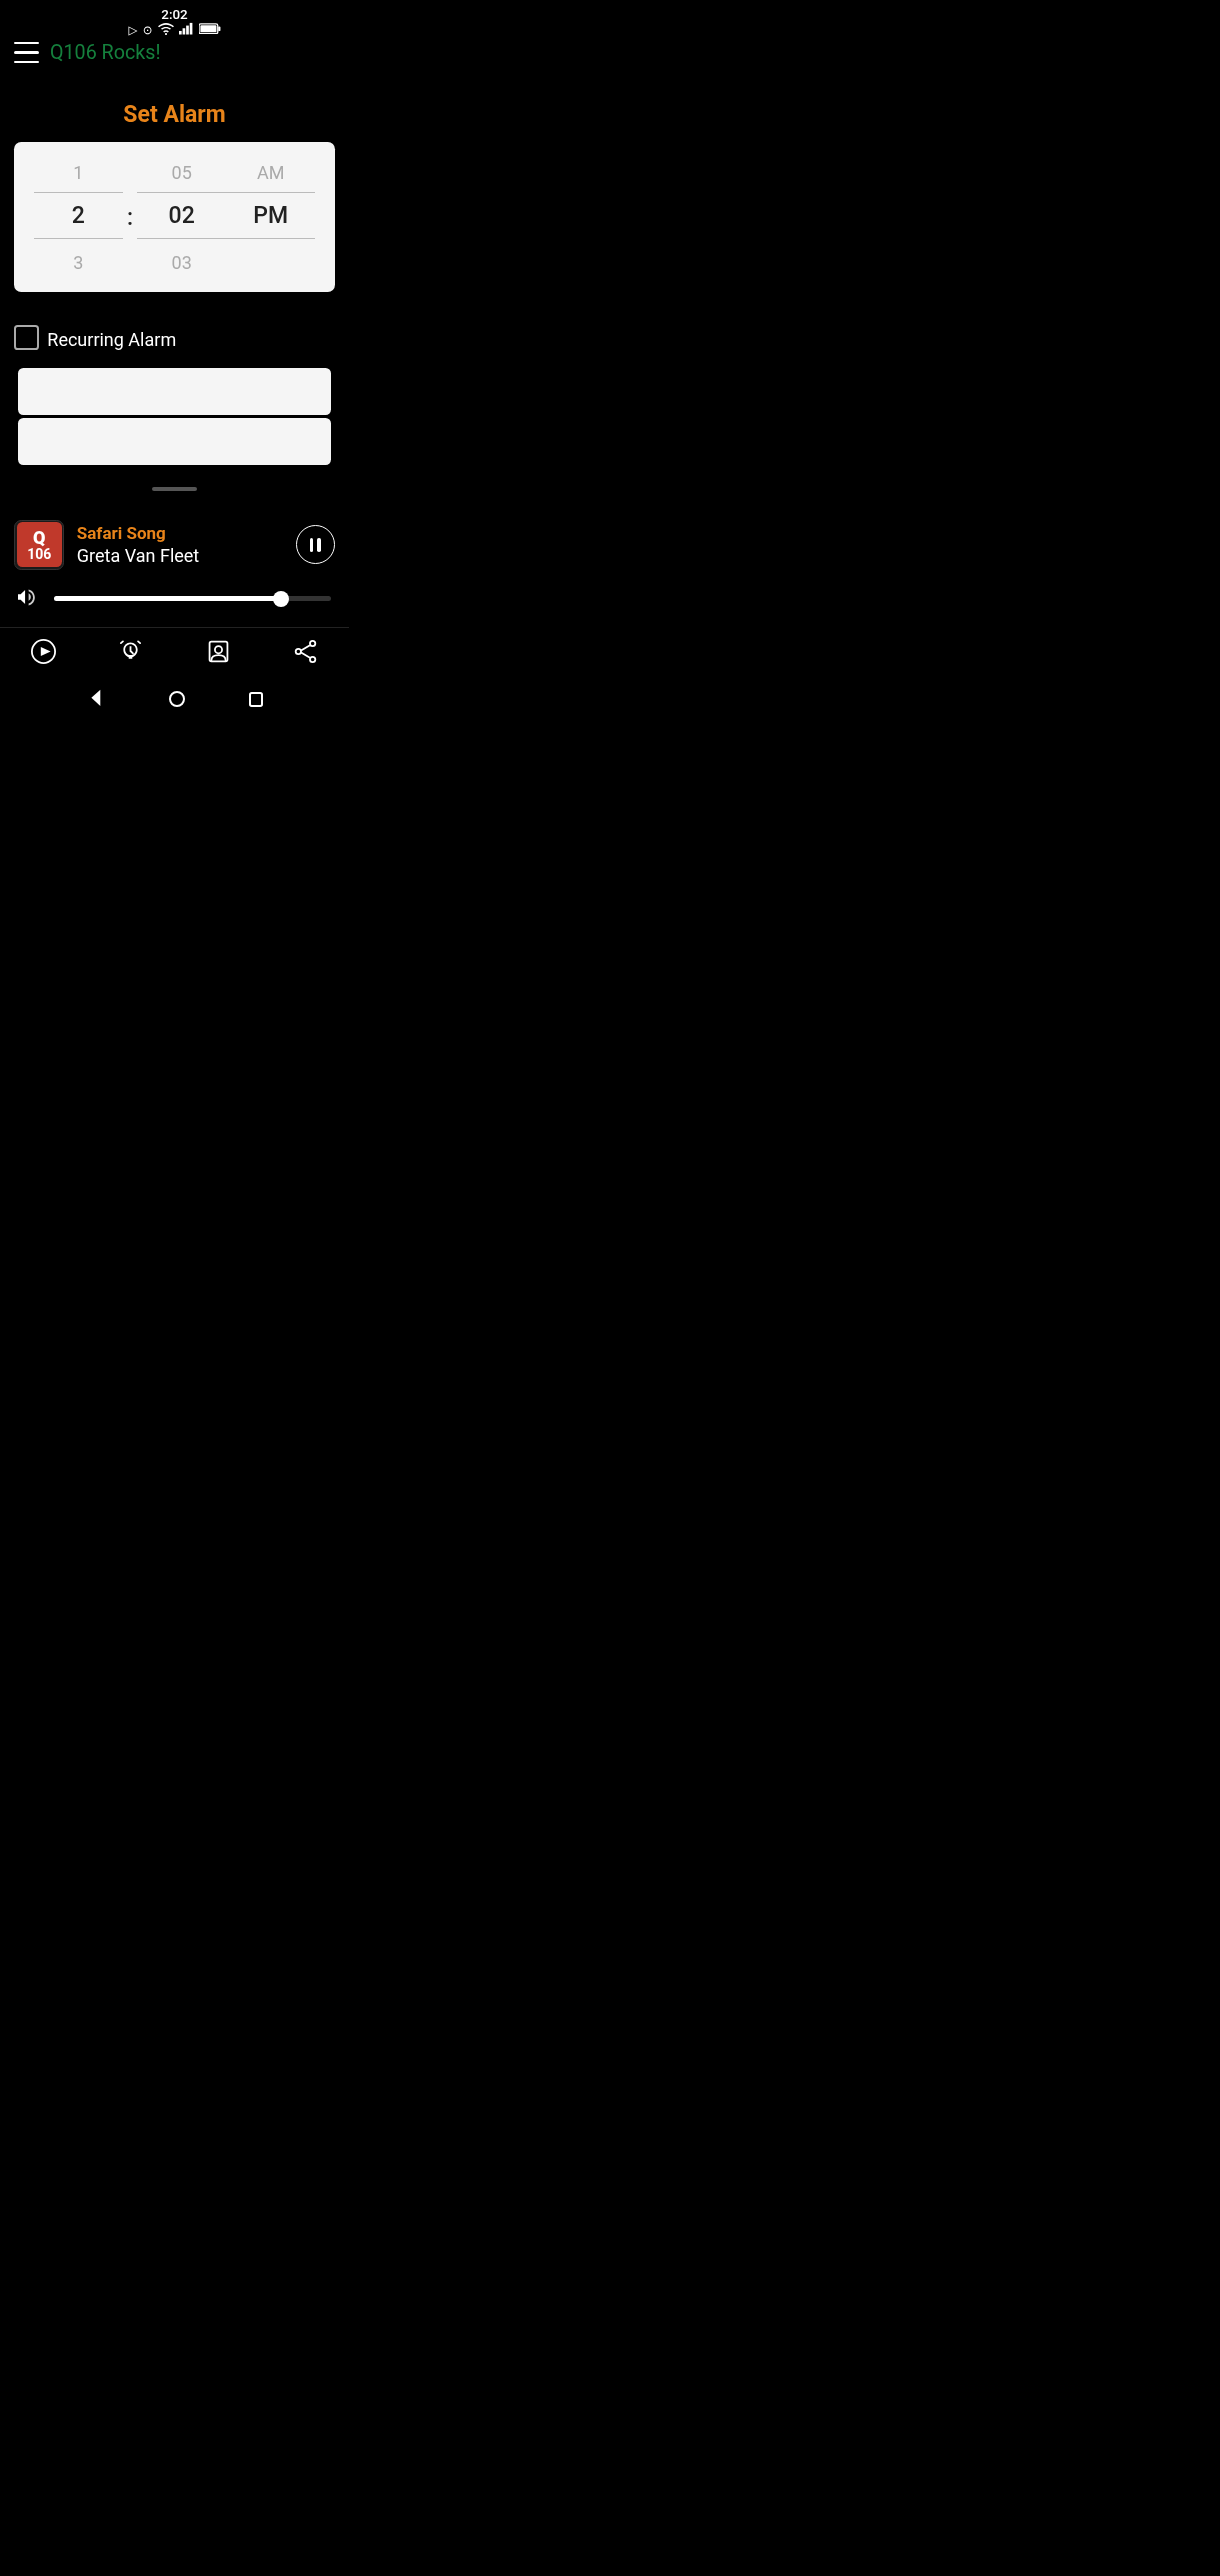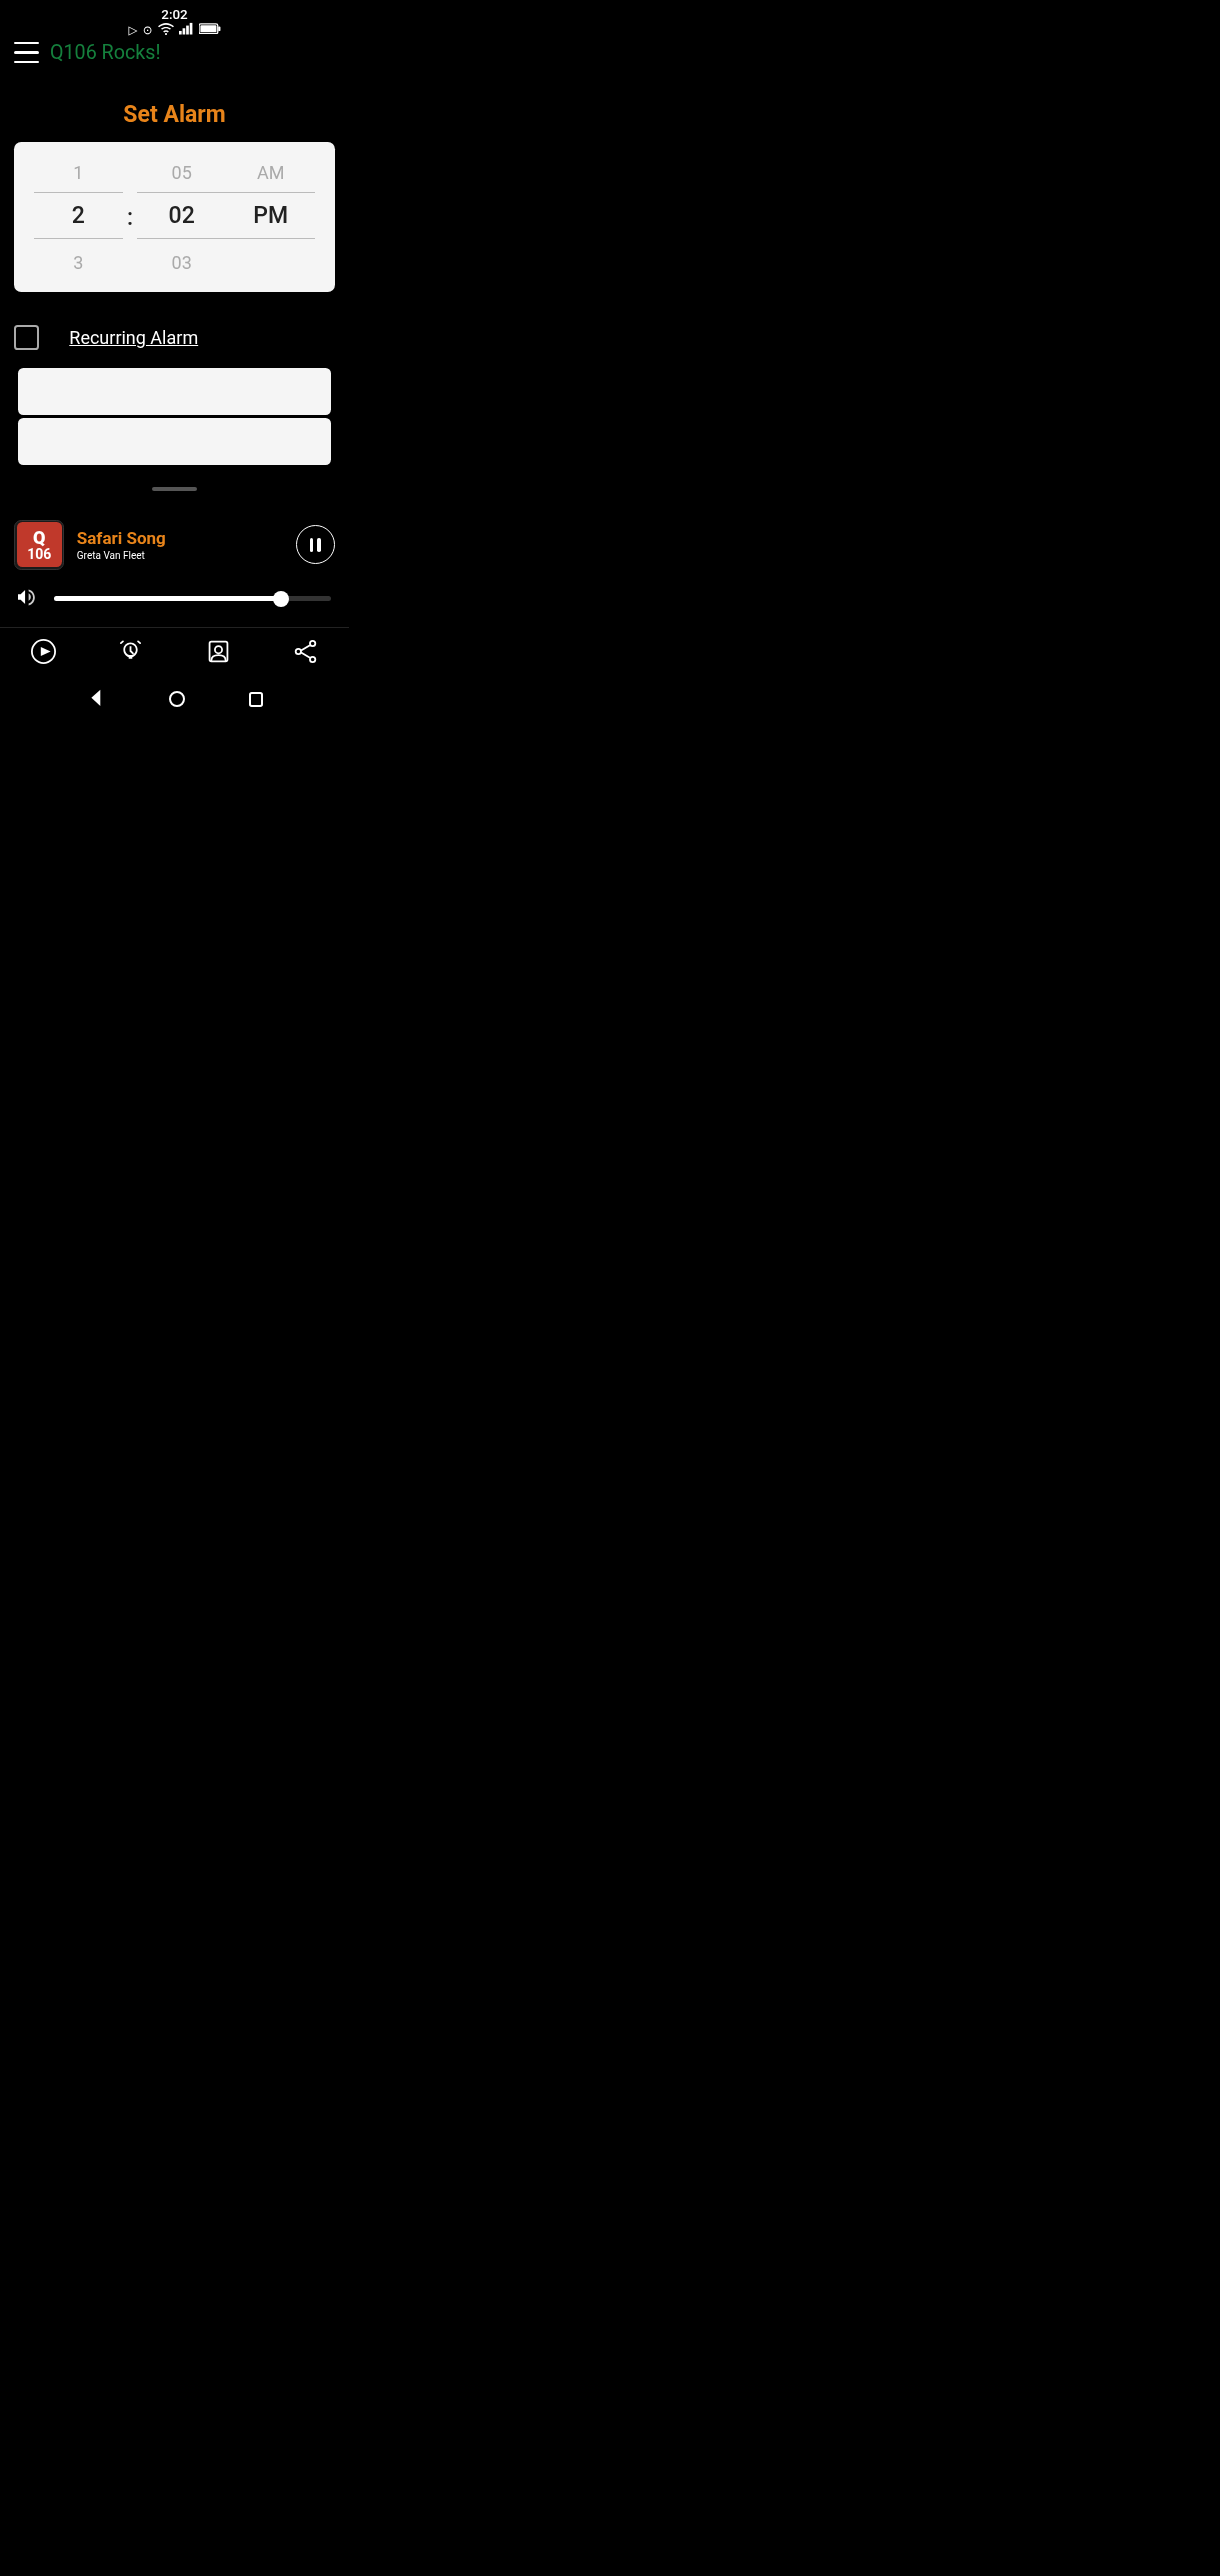--- a/index.html
+++ b/index.html
@@ -120,24 +120,23 @@
       font-weight: 500;
       align-self: center;
       margin-top: 3.6px;
       width: 14.3px;
       text-align: center;
     }
 
     
     .recurring-row {
       display: flex;
-      align-items: center;
+      align-items: flex-end;
       padding: 14.3px 14.3px 18px;
-      gap: 30px;
-      text-decoration: underline;
+      gap: 8px;
     }
     .checkbox {
       width: 25px;
       height: 25px;
       border: 2.2px solid #aaa;
       border-radius: 3.6px;
       background: transparent;
       flex-shrink: 0;
     }
     .recurring-label {
@@ -214,21 +213,21 @@
     }
     .track-info {
       flex: 1;
     }
     .track-title {
       font-size: 17px;
       font-weight: 700;
       color: #E8841A;
     }
     .track-artist {
-      font-size: 10px;
+      font-size: 18px;
       color: #fff;
       margin-top: 1.8px;
     }
     .pause-btn {
       width: 39px;
       height: 39px;
       border-radius: 50%;
       border: 1.8px solid #fff;
       display: flex;
       align-items: center;

